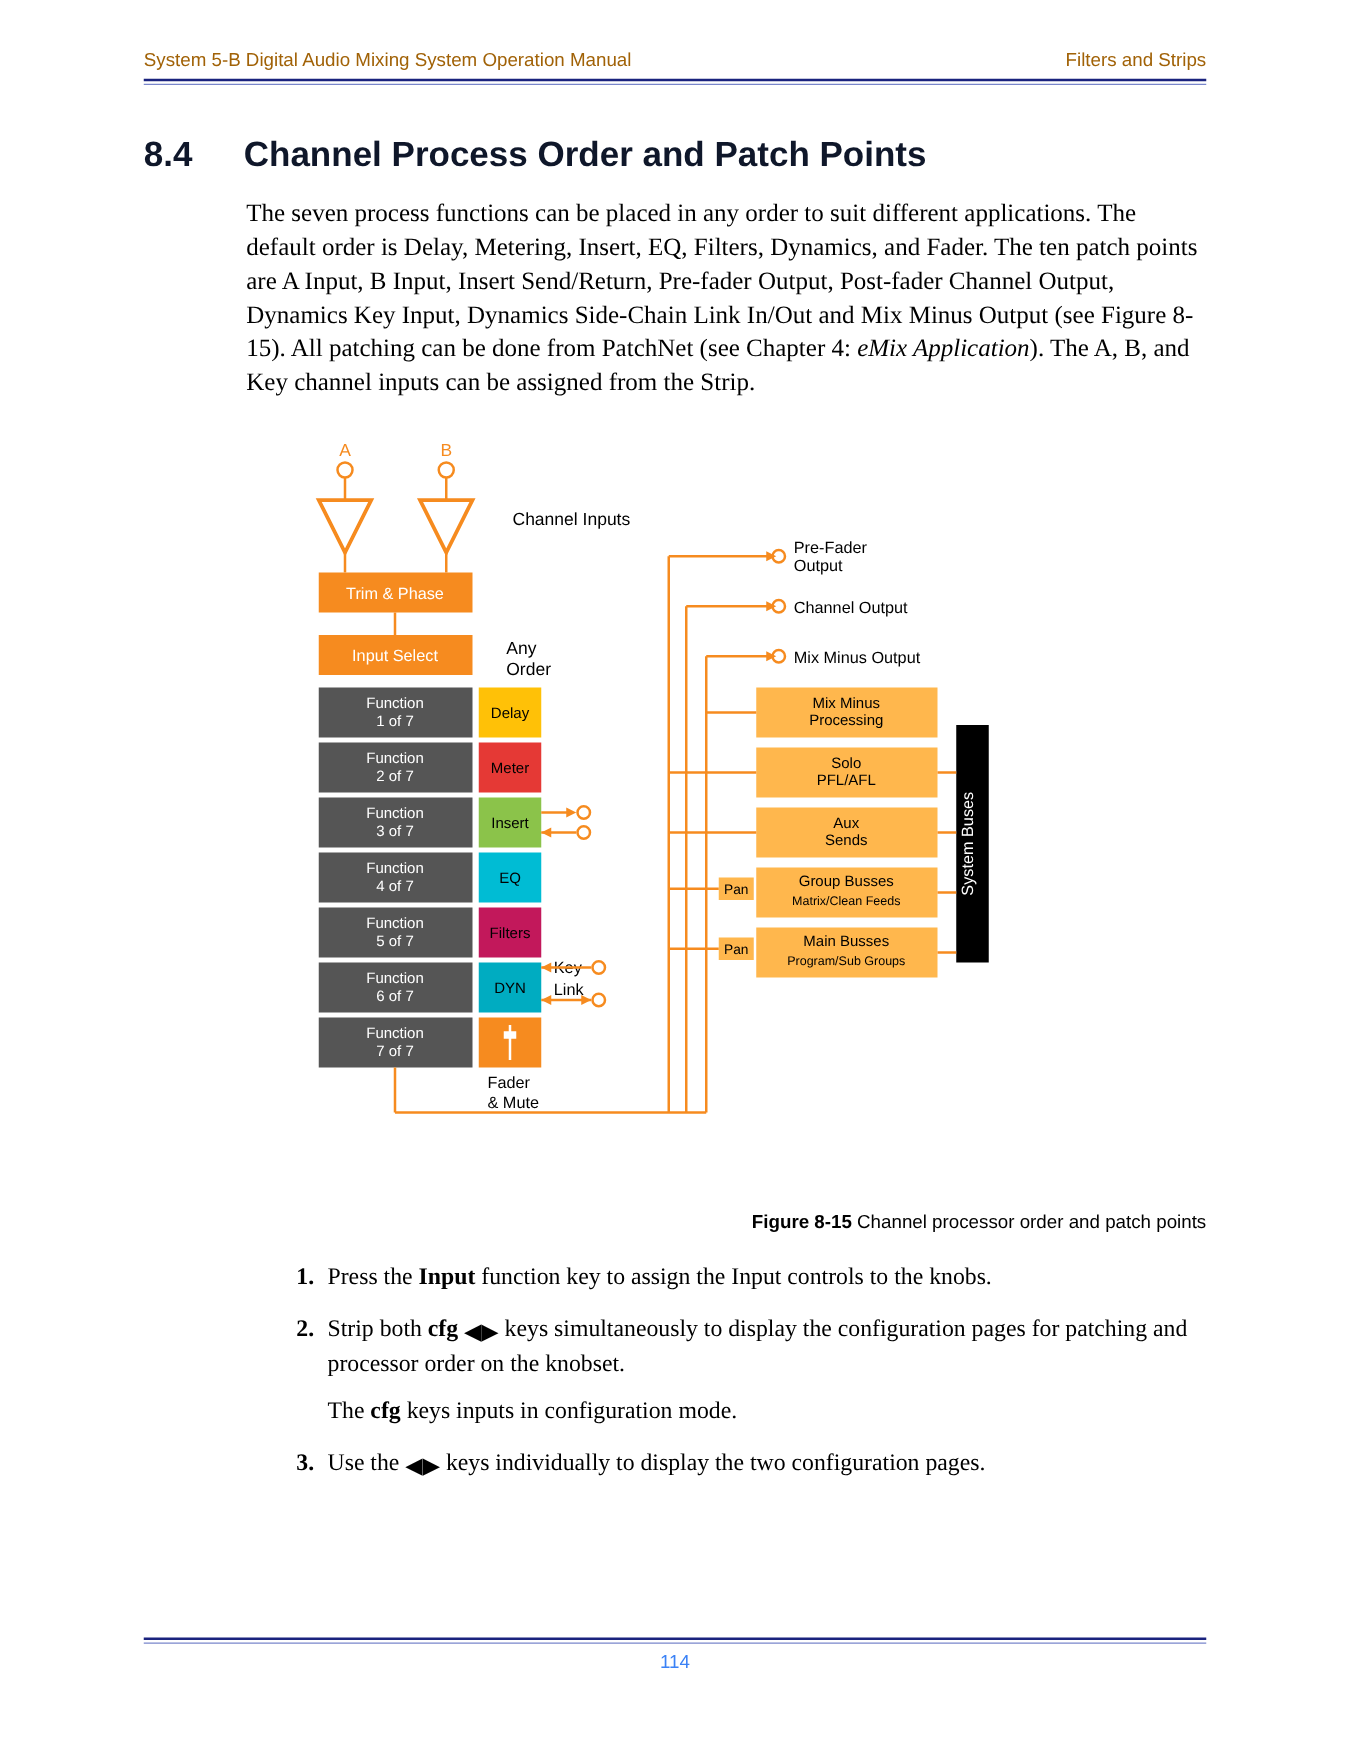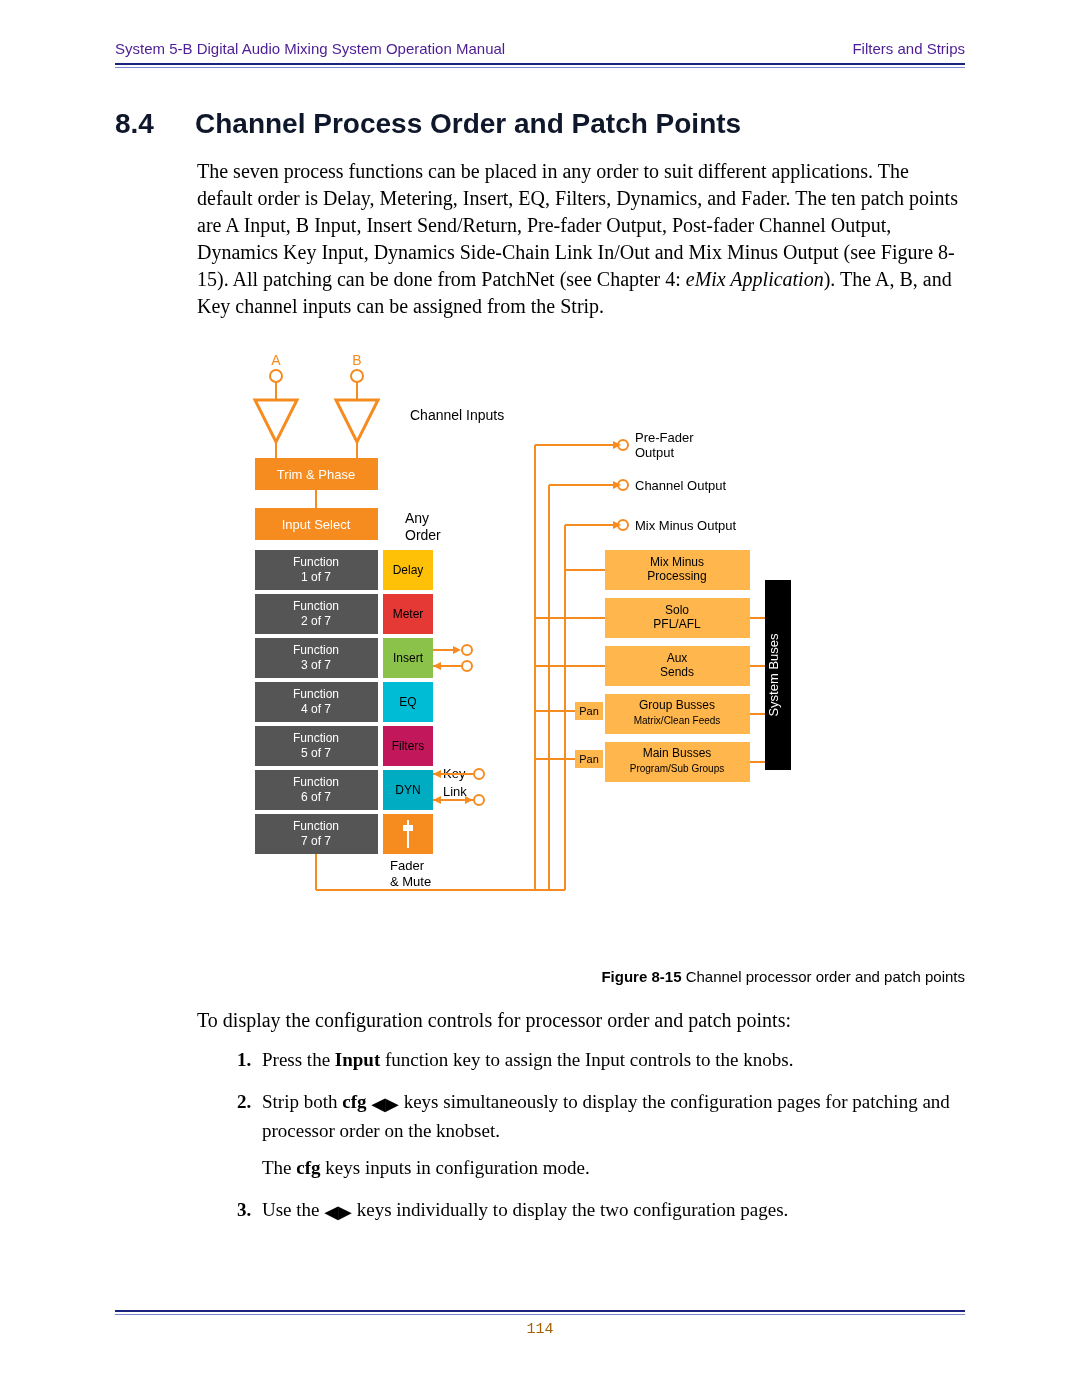--- a/index.html
+++ b/index.html
@@ -15,21 +15,21 @@
     position: absolute;
     left: 115px;
     top: 40px;
     width: 850px;
   }
   .header {
     display: flex;
     justify-content: space-between;
     font-family: Arial, Helvetica, sans-serif;
     font-size: 15px;
-    color: #4c1d95;
+    color: #a16207;
     padding-bottom: 6px;
   }
   .double-rule {
     border-top: 2px solid #1a237e;
     border-bottom: 1px solid #7986cb;
     height: 5px;
     margin-bottom: 40px;
   }
   .section-title {
     font-family: Arial, Helvetica, sans-serif;
@@ -72,23 +72,23 @@
     width: 850px;
     text-align: center;
   }
   .footer .rule {
     border-top: 2px solid #1a237e;
     border-bottom: 1px solid #7986cb;
     height: 5px;
     margin-bottom: 6px;
   }
   .footer .pg {
-    font-family: Liberation Mono, monospace;
+    font-family: Liberation Sans, sans-serif;
     font-size: 15px;
-    color: #a16207;
+    color: #3b82f6;
   }
   
   svg text { font-family: Arial, Helvetica, sans-serif; }
   .arrows { font-size: 18px; vertical-align: -2px; }
 </style>
 </head>
 <body>
 
 <div class="page">
   <div class="header">
@@ -238,21 +238,20 @@
       <line x1="515" y1="316" x2="530" y2="316" stroke="#f68b1f" stroke-width="2"></line>
       <line x1="515" y1="364" x2="530" y2="364" stroke="#f68b1f" stroke-width="2"></line>
       <line x1="515" y1="412" x2="530" y2="412" stroke="#f68b1f" stroke-width="2"></line>
     </svg>
   </div>
 
   <div class="figure-caption">
     <b>Figure 8-15</b><span> Channel processor order and patch points</span>
   </div>
 
-  <p class="body-text">To display the configuration controls for processor order and patch points:</p>
 
   <ol class="steps">
     <li>
       <span>Press the </span><b>Input</b><span> function key to assign the Input controls to the knobs.</span>
     </li>
     <li>
       <span>Strip both </span><b>cfg</b> <span class="arrows">◀▶</span><span> keys simultaneously to display the configuration pages for patching and processor order on the knobset.</span>
       <div style="height:10px"></div>
       <span>The </span><b>cfg</b><span> keys inputs in configuration mode.</span>
     </li>

